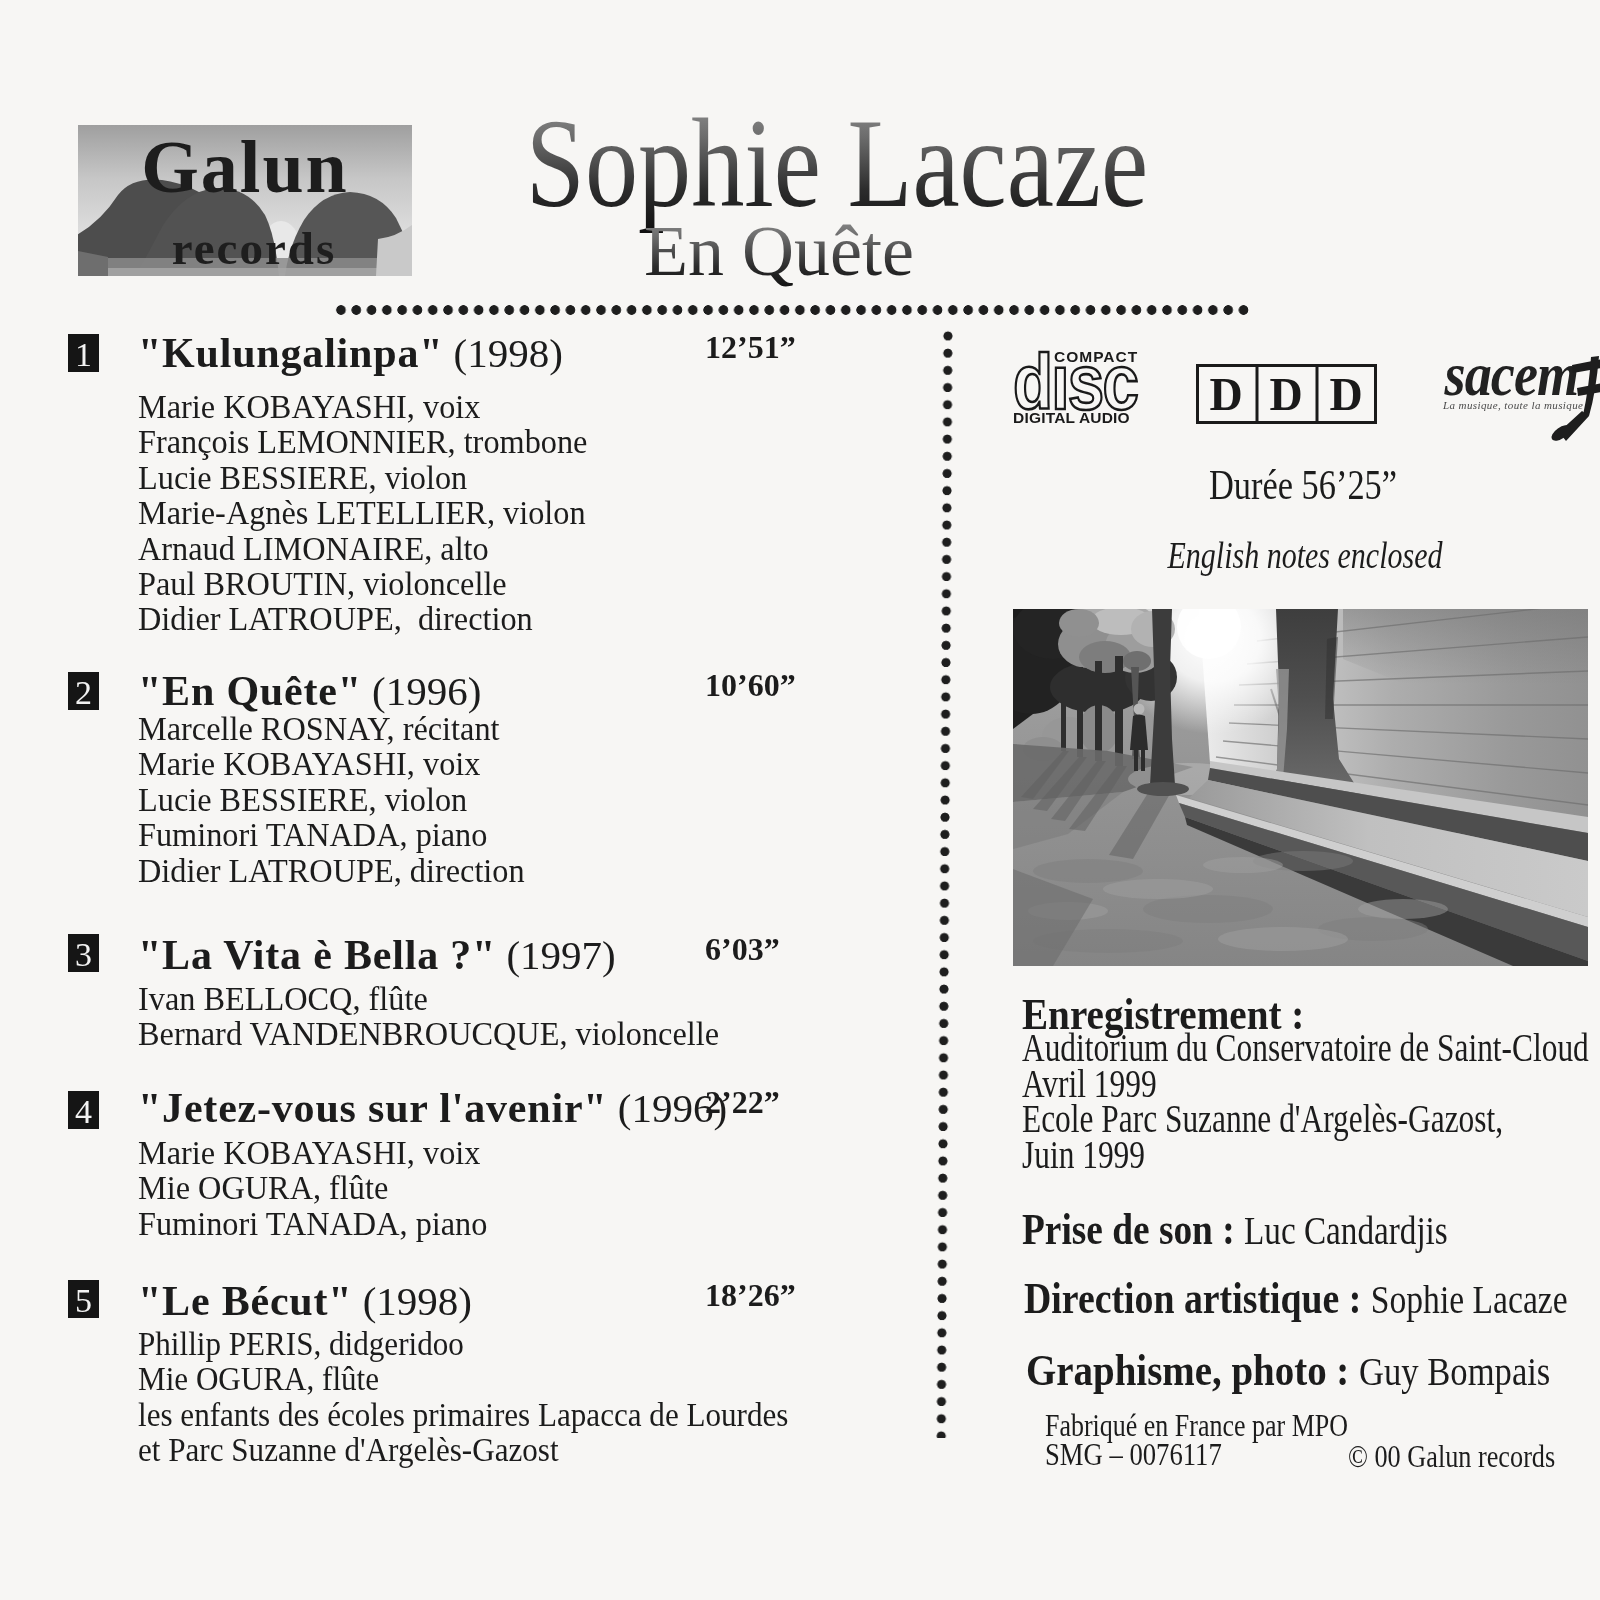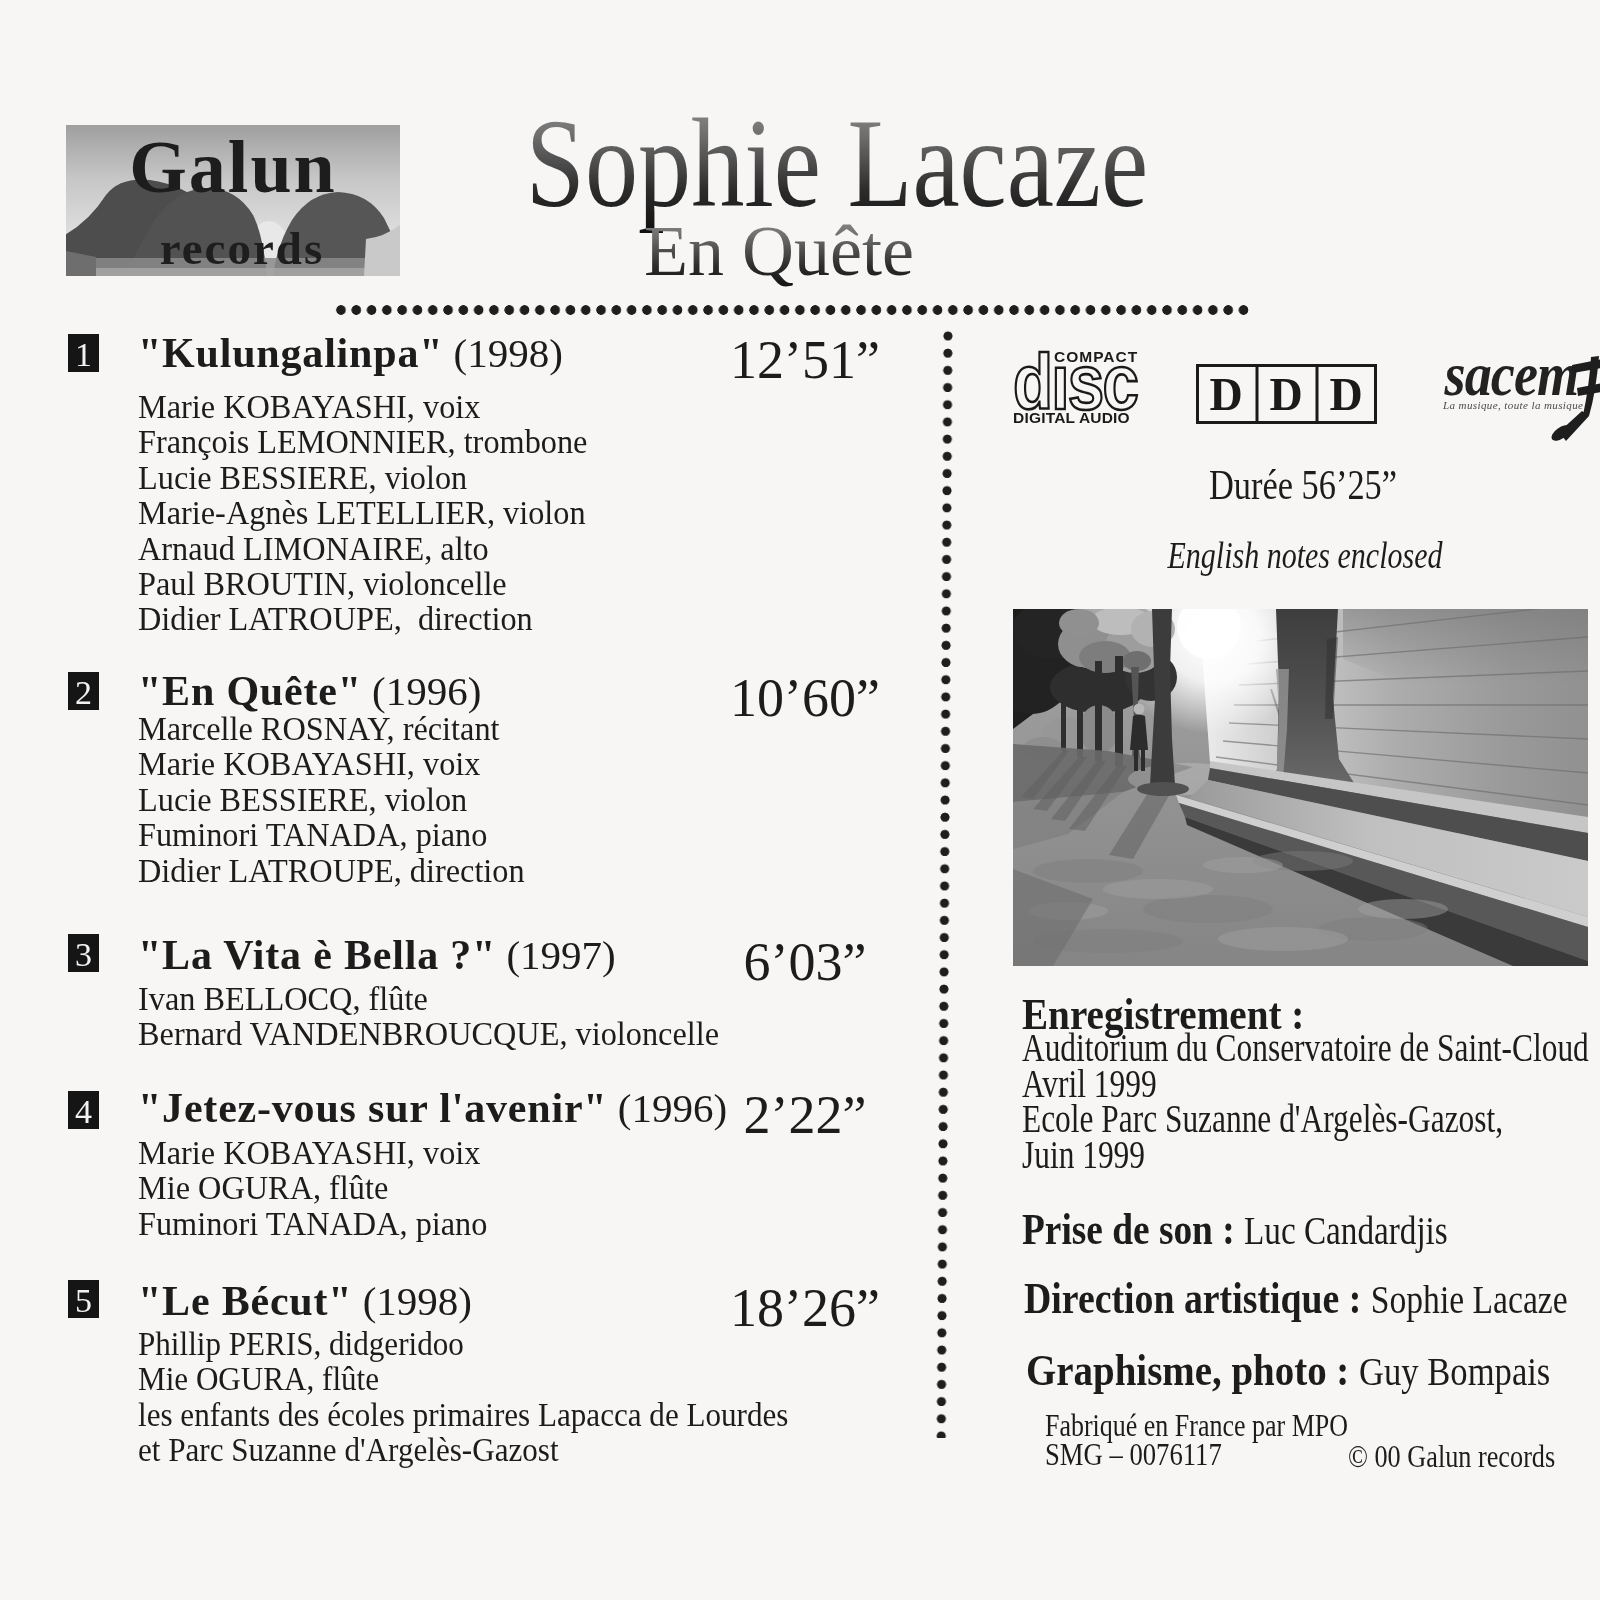--- a/index.html
+++ b/index.html
@@ -5,30 +5,30 @@
   html,body{margin:0;padding:0;}
   .page{position:relative;width:1600px;height:1600px;background:#f7f6f4;overflow:hidden;
         font-family:"Liberation Serif",serif;color:#1c1c1c;}
   .abs{position:absolute;}
   .grad{background:linear-gradient(180deg,#9a9a9a 0%,#6c6c6c 32%,#2c2c2c 68%,#0d0d0d 100%);
         -webkit-background-clip:text;background-clip:text;color:transparent;}
   .tnum{position:absolute;left:68px;width:31px;height:38px;background:#151515;color:#f2f2f2;
         text-align:center;font-size:34px;line-height:41px;font-family:"Liberation Serif",serif;}
   .ttitle{position:absolute;left:138px;width:770px;white-space:nowrap;font-size:41px;}
   .ttitle b{font-size:42px;letter-spacing:0.8px;}
-  .ttime{position:absolute;width:200px;left:567px;text-align:center;font-size:54px;top:0;}
+  .ttime{position:absolute;width:200px;left:567px;text-align:left;font-size:32px;top:0;font-weight:bold;}
   .perf{position:absolute;left:138px;font-size:34px;line-height:35.4px;white-space:nowrap;
         transform:scaleX(0.95);transform-origin:0 0;}
   .crlabel{font-weight:bold;font-size:45px;}
 </style>
 </head>
 <body>
 <div class="page">
 
-<div class="abs" style="left:66px;top:125px;width:334px;height:151px;">
+<div class="abs" style="left:78px;top:125px;width:334px;height:151px;">
 <svg width="334" height="151" viewBox="0 0 334 151">
   <defs>
     <linearGradient id="sky" x1="0" y1="0" x2="0" y2="1">
       <stop offset="0" stop-color="#9f9f9f"></stop>
             <stop offset="0.35" stop-color="#c6c6c6"></stop>
       <stop offset="0.8" stop-color="#e3e3e3"></stop>
             <stop offset="1" stop-color="#efefef"></stop>
     </linearGradient>
   </defs>
   <rect x="0" y="0" width="334" height="151" fill="url(#sky)"></rect>

